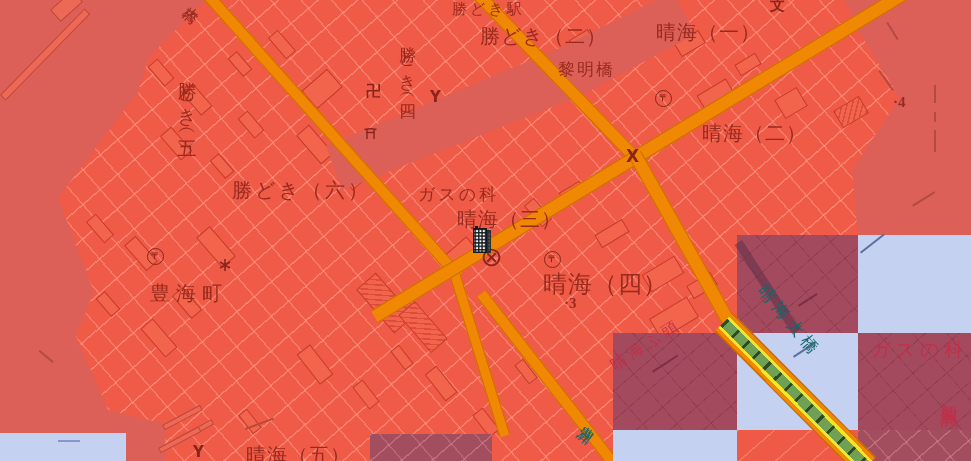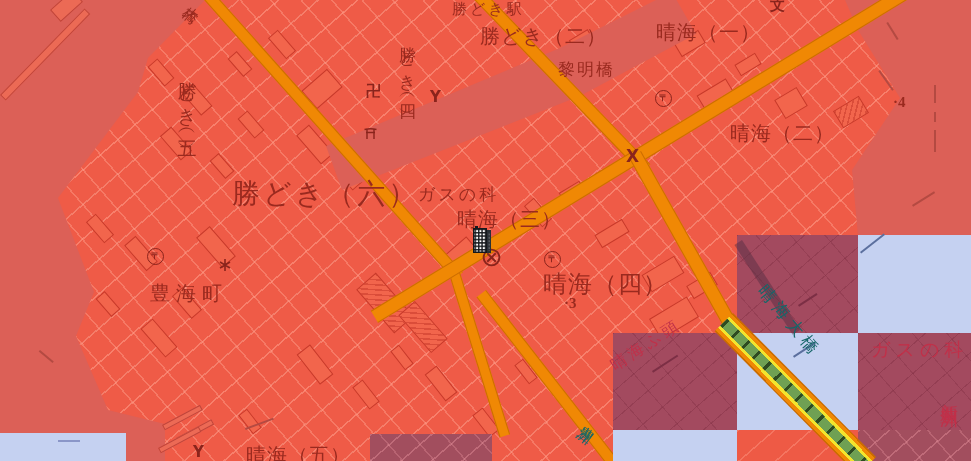--- a/index.html
+++ b/index.html
@@ -154,22 +154,22 @@
       <div class="sym" style="left: 770px; top: -2px; width: 15px; height: 15px; font-size: 15px;"><span style="position:static;font-size:15px">文</span></div>
       <div class="sym" style="left: 218px; top: 258px; width: 14px; height: 14px; font-size: 14px;"><svg width="14" height="14" viewBox="0 0 14 14" style="position:static">
           <path d="M7 1 V13 M2 4 L12 10 M12 4 L2 10" stroke="#8a241c" stroke-width="1.6"></path>
         </svg></div>
       <div class="lbl" style="left: 452px; top: 2px; font-size: 15px; letter-spacing: 3px;">勝どき駅</div>
       <div class="lbl" style="left: 480px; top: 26px; font-size: 20px; letter-spacing: 1px;">勝どき（二）</div>
       <div class="lbl" style="left: 656px; top: 22px; font-size: 20px; letter-spacing: 1px;">晴海（一）</div>
       <div class="lbl" style="left: 558px; top: 61px; font-size: 17px; letter-spacing: 2px;">黎明橋</div>
       <div class="lbl vert" style="left: 399px; top: 33px; font-size: 17px; letter-spacing: 5px;">勝どき（四）</div>
       <div class="lbl vert" style="left: 178px; top: 66px; font-size: 19px; letter-spacing: 4px;">勝どき（五）</div>
-      <div class="lbl" style="left: 232px; top: 180px; font-size: 28px; letter-spacing: 3px;">勝どき（六）</div>
-      <div class="lbl" style="left: 730px; top: 123px; font-size: 20px; letter-spacing: 1px;">晴海（二）</div>
+      <div class="lbl" style="left: 232px; top: 180px; font-size: 20px; letter-spacing: 3px;">勝どき（六）</div>
+      <div class="lbl" style="left: 702px; top: 123px; font-size: 20px; letter-spacing: 1px;">晴海（二）</div>
       <div class="lbl" style="left: 418px; top: 186px; font-size: 17px; letter-spacing: 3px;">ガスの科</div>
       <div class="lbl" style="left: 457px; top: 211px; font-size: 20px; letter-spacing: 1px; font-family: Liberation Mono, monospace;">晴海（三）</div>
       <div class="lbl" style="left: 150px; top: 283px; font-size: 20px; letter-spacing: 6px;">豊海町</div>
       <div class="lbl" style="left: 543px; top: 272px; font-size: 24px; letter-spacing: 1px;">晴海（四）</div>
       <div class="lbl crimson" style="left: 608px; top: 360px; font-size: 16px; letter-spacing: 4px; transform: rotate(-33deg);">晴海ふ頭</div>
       <div class="lbl teal" style="left: 768px; top: 282px; font-size: 17px; letter-spacing: 5px; transform: rotate(50deg);">晴海大橋</div>
       <div class="lbl crimson" style="left: 871px; top: 340px; font-size: 19px; letter-spacing: 5px;">ガスの科</div>
       <div class="lbl vert crimson" style="left: 940px; top: 389px; font-size: 18px; letter-spacing: 3px;">新豊洲</div>
       <div class="lbl vert teal" style="left: 592px; top: 414px; font-size: 15px; letter-spacing: 2px; transform: rotate(38deg);">豊洲</div>
       <div class="lbl" style="left: 246px; top: 445px; font-size: 20px; letter-spacing: 1px;">晴海（五）</div>

